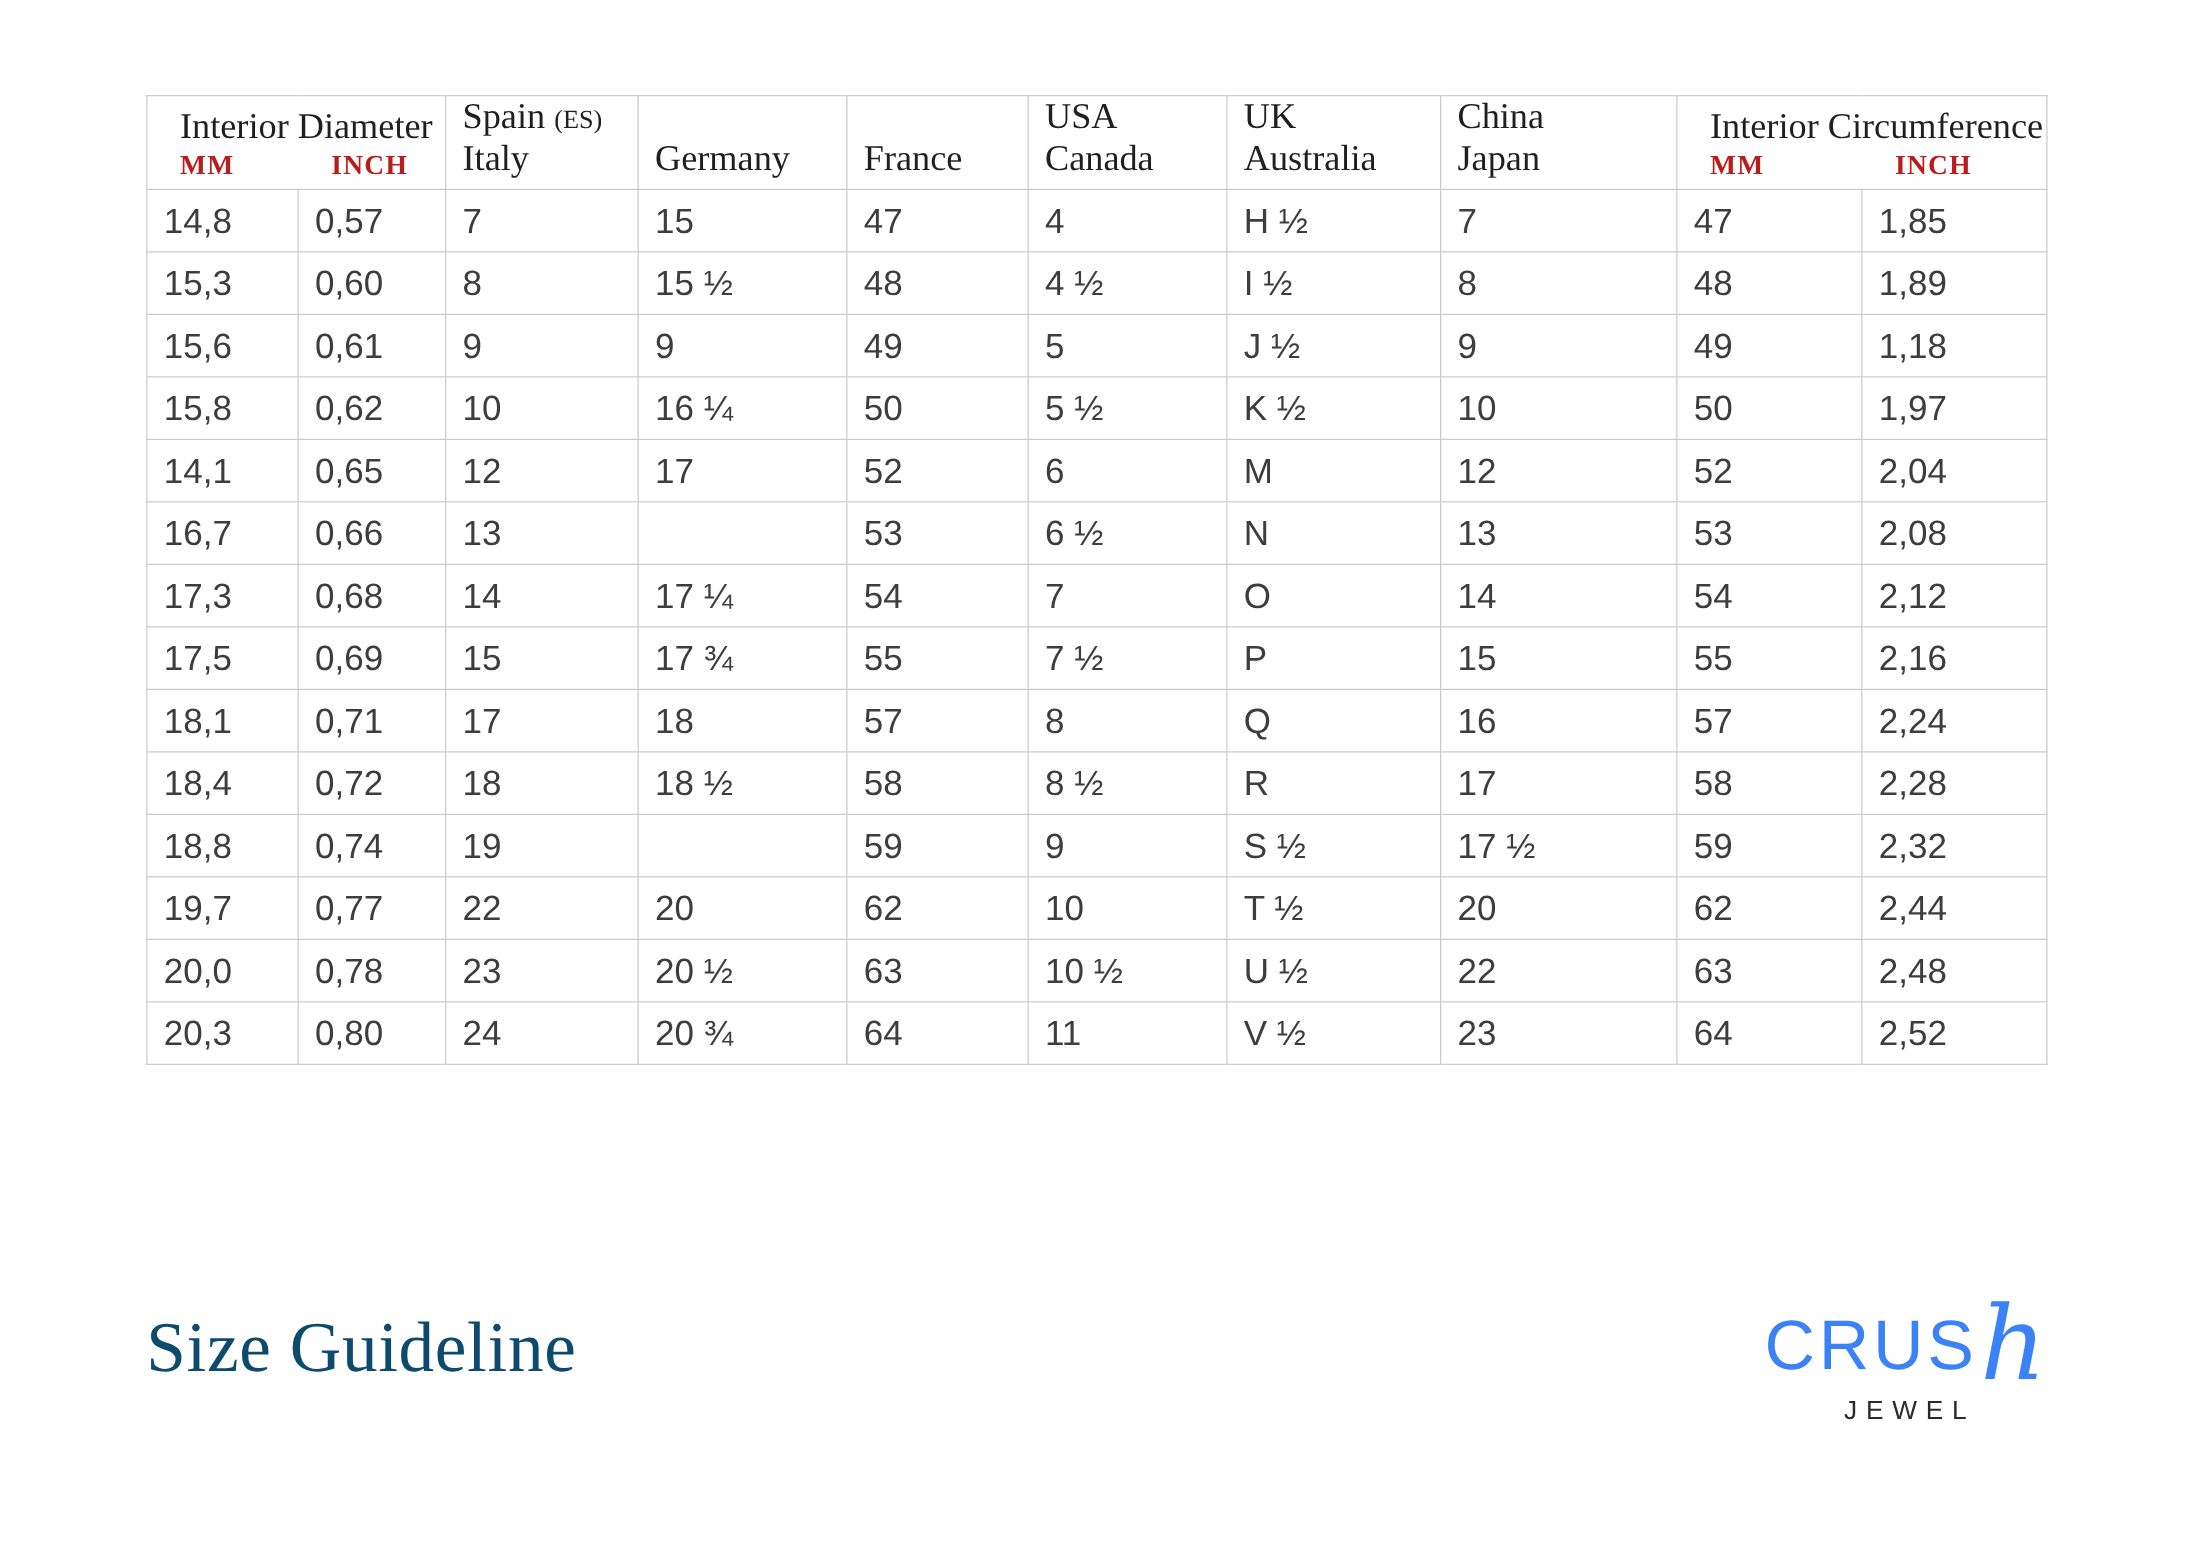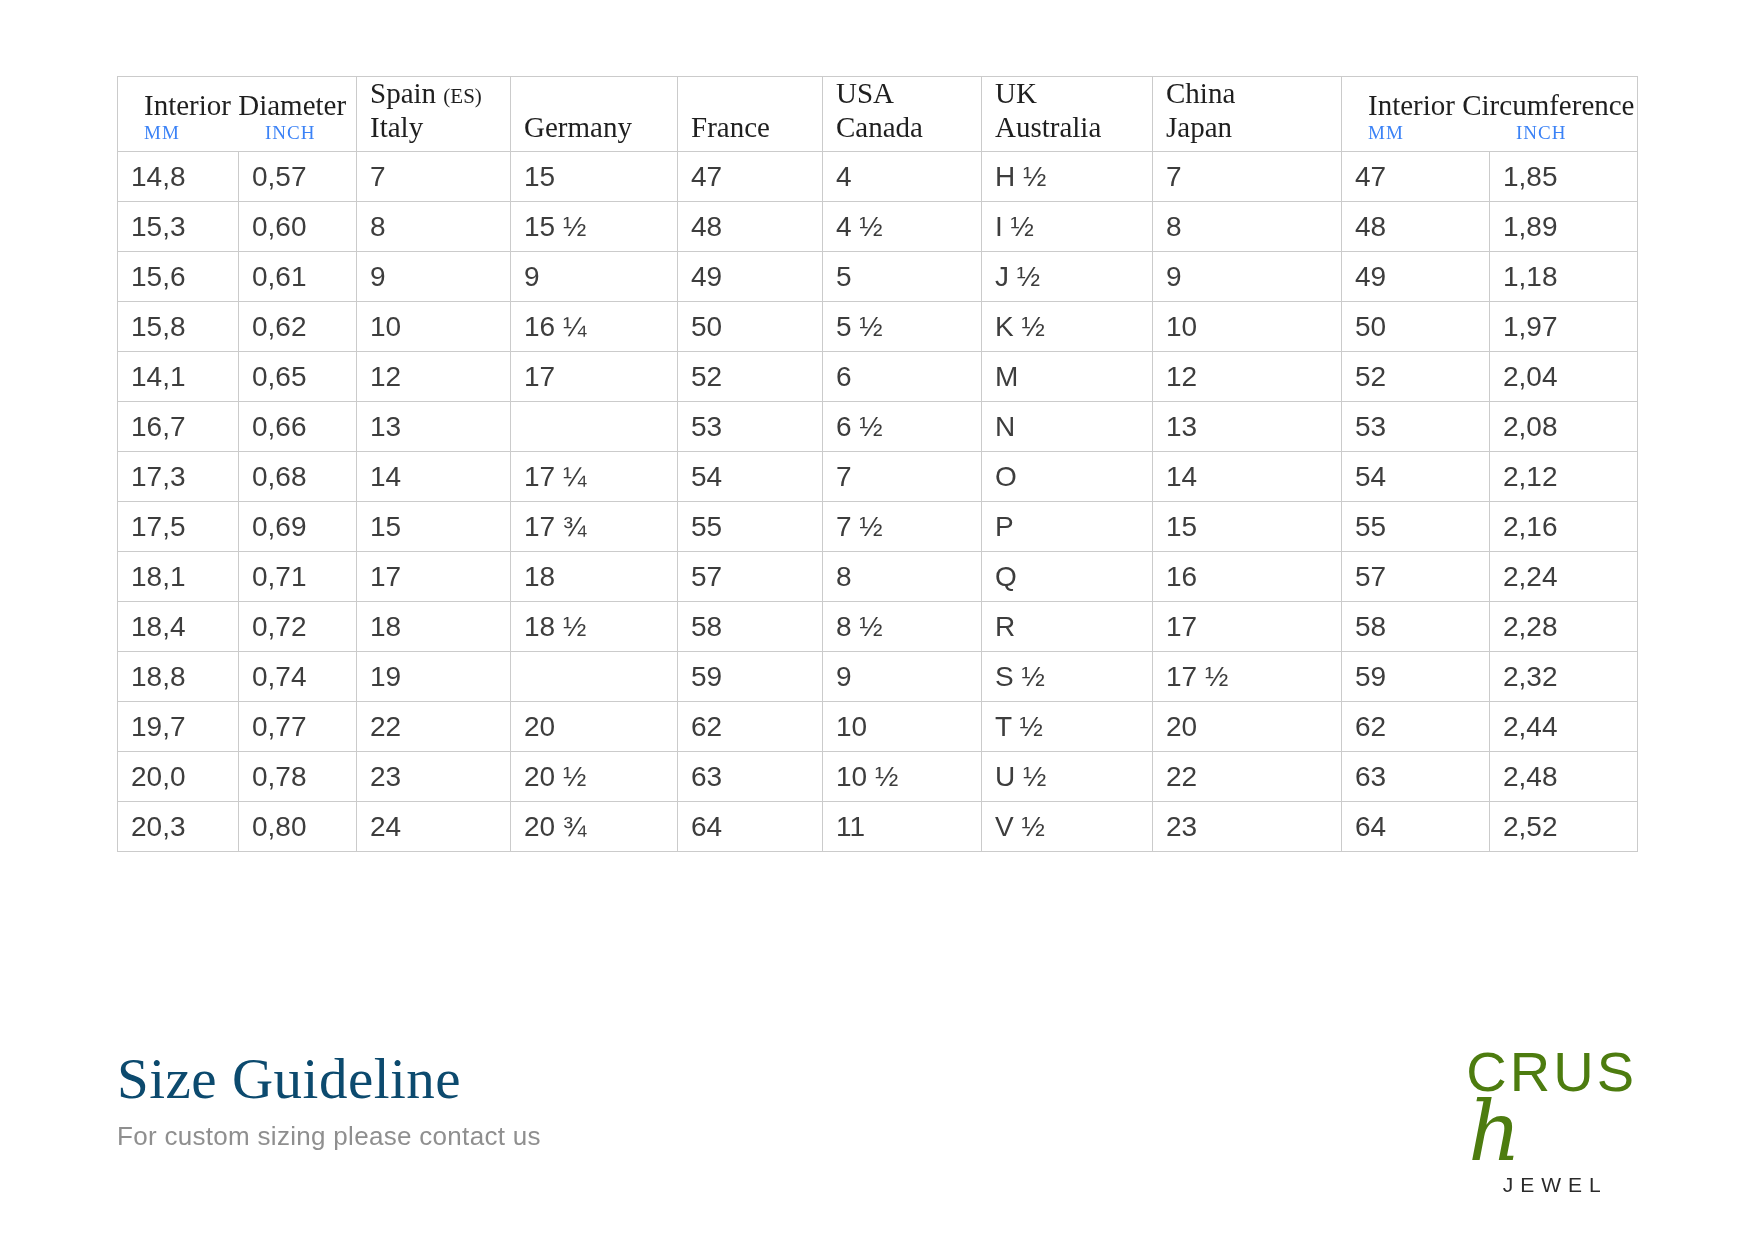--- a/index.html
+++ b/index.html
@@ -37,25 +37,26 @@
     font-size:29px;
     color:#1f1f1f;
     line-height:1.16;
     padding-bottom:7px;
   }
   th.grouped{padding:0 0 7px 0;}
   .grp-title{padding-left:13px;font-size:29px;color:#1f1f1f;}
   .grp-sub{display:flex;}
   .grp-sub span{
     display:block;
-    font-size:19px;
-    color:#3b82f6;
+    font-size:22px;
+    color:#b91c1c;
     letter-spacing:1px;
     padding-left:13px;
     box-sizing:border-box;
+    font-weight:bold;
   }
   .grp-sub.diam span:first-child{width:121px;}
   .grp-sub.circ span:first-child{width:148px;}
   .hdr-small{font-size:21px;}
   table.size-table td{
     font-family:"Liberation Sans",sans-serif;
     font-weight:300;
     font-size:28px;
     color:#3d3d3d;
   }
@@ -78,24 +79,23 @@
     color:#8f8f8f;
     letter-spacing:0.3px;
   }
   
   .logo{
     position:absolute;right:118px;top:1044px;
     text-align:center;
   }
   .logo-main{
     display:flex;
-    align-items:flex-start;
+    align-items:center;
     justify-content:center;
-    color:#4d7c0f;
-    flex-direction:column;
+    color:#3b82f6;
   }
   .logo-word{
     font-family:"Liberation Sans",sans-serif;
     font-size:56px;
     letter-spacing:3px;
     line-height:1;
   }
   .logo-accent{
     font-family:"DejaVu Serif",serif;
     font-style:italic;
@@ -337,21 +337,20 @@
           <td>23</td>
           <td>64</td>
           <td>2,52</td>
         </tr>
       </tbody>
   </table>
 </div>
 
 <div class="footer-left">
   <h1 class="page-title">Size Guideline</h1>
-  <p class="page-subtitle">For custom sizing please contact us</p>
 </div>
 
 <div class="logo">
   <div class="logo-main">
     <span class="logo-word">CRUS</span>
     <span class="logo-accent">h</span>
   </div>
   <div class="logo-sub">JEWEL</div>
 </div>
 

